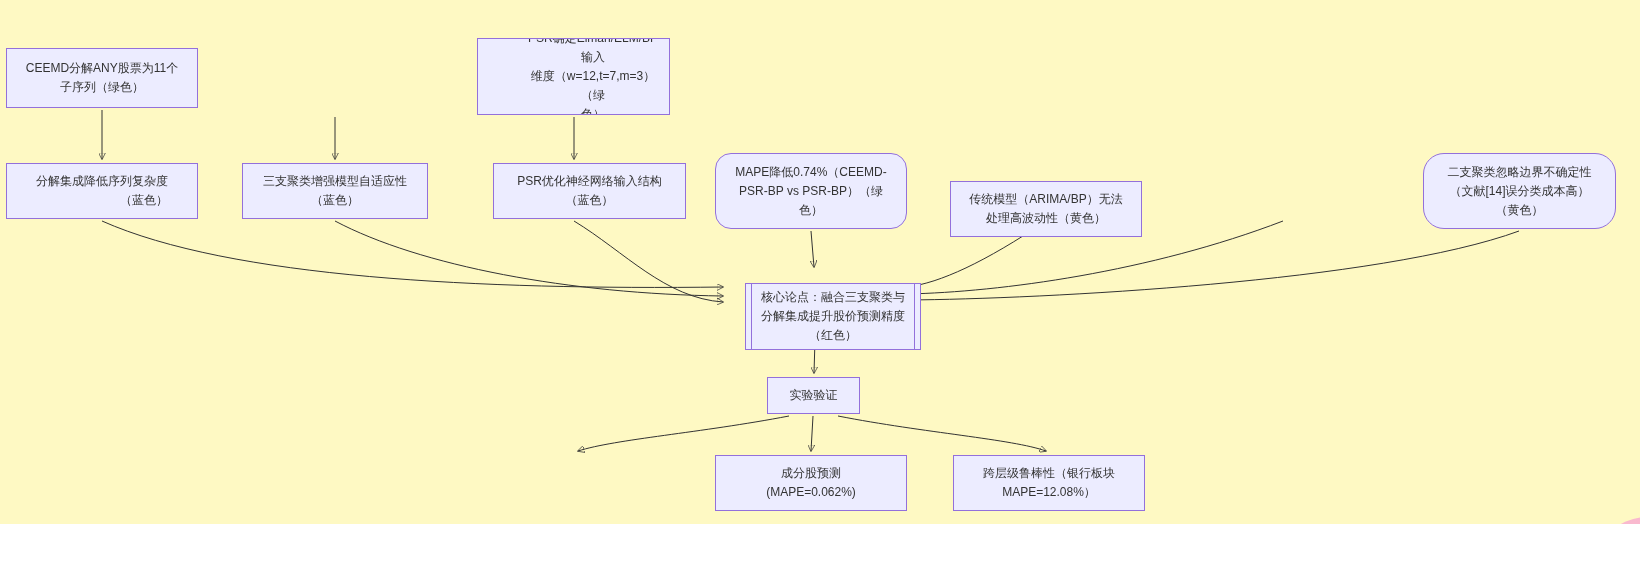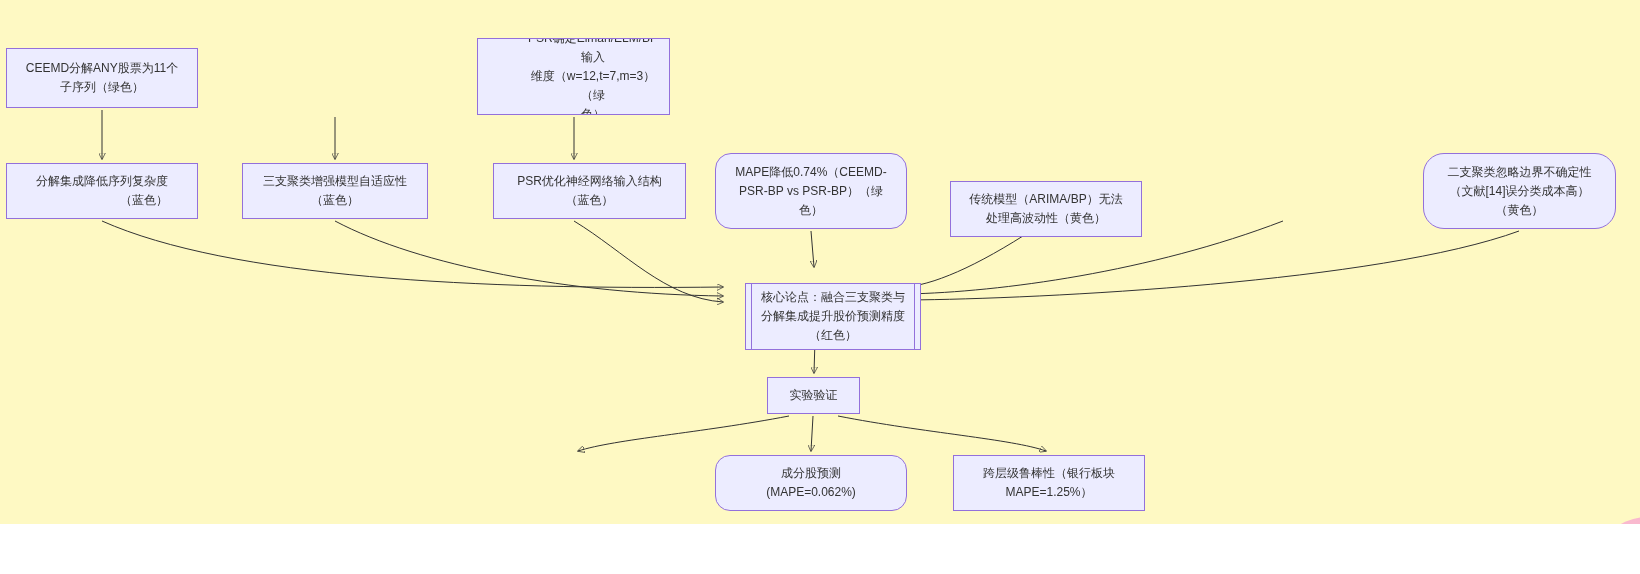--- a/index.html
+++ b/index.html
@@ -50,21 +50,21 @@
   .n-b3{left:477px; top:163px; width:193px; height:56px;margin-left:16px;}
   .n-b4{left:715px; top:153px; width:192px; height:76px;border-radius:16px;}
   .n-b5{left:950px; top:163px; width:192px; height:56px;margin-top:18px;}
   .n-b6{left:1187px;top:163px; width:192px; height:56px;}
   .n-b7{left:1423px;top:153px; width:193px; height:76px;border-radius:21px;}
   
   .n-core{left:745px;top:271px;width:176px;height:67px;margin-top:12px;}
   .n-exp {left:767px;top:377px;width:93px; height:37px;}
   
   .n-m1{left:478px; top:455px; width:192px; height:56px;}
-  .n-m2{left:715px; top:455px; width:192px; height:56px;border-radius:15px;}
+  .n-m2{left:715px; top:455px; width:192px; height:56px;}
   .n-m3{left:953px; top:455px; width:192px; height:56px;}
 
   .badge{
     position:absolute;
     left:1592px;top:517px;
     width:112px;height:112px;
     border-radius:50%;
     background:radial-gradient(circle at 35% 35%, #fbc4d6, #f5a3bf);
     z-index:3;
     color:#ffffff;
@@ -123,20 +123,20 @@
 （黄色）</div>
 
   <div class="node node-subroutine n-core">核心论点：融合三支聚类与
 分解集成提升股价预测精度
 （红色）</div>
   <div class="node n-exp">实验验证</div>
 
   <div class="node n-m2">成分股预测
 (MAPE=0.062%)</div>
   <div class="node n-m3">跨层级鲁棒性（银行板块
-MAPE=1.25%）</div>
+MAPE=12.08%）</div>
 
   <div class="badge">
     <div class="badge-line1">中A</div>
     <div class="badge-line2">こ</div>
   </div>
 
 </div>
 
 </body></html>

